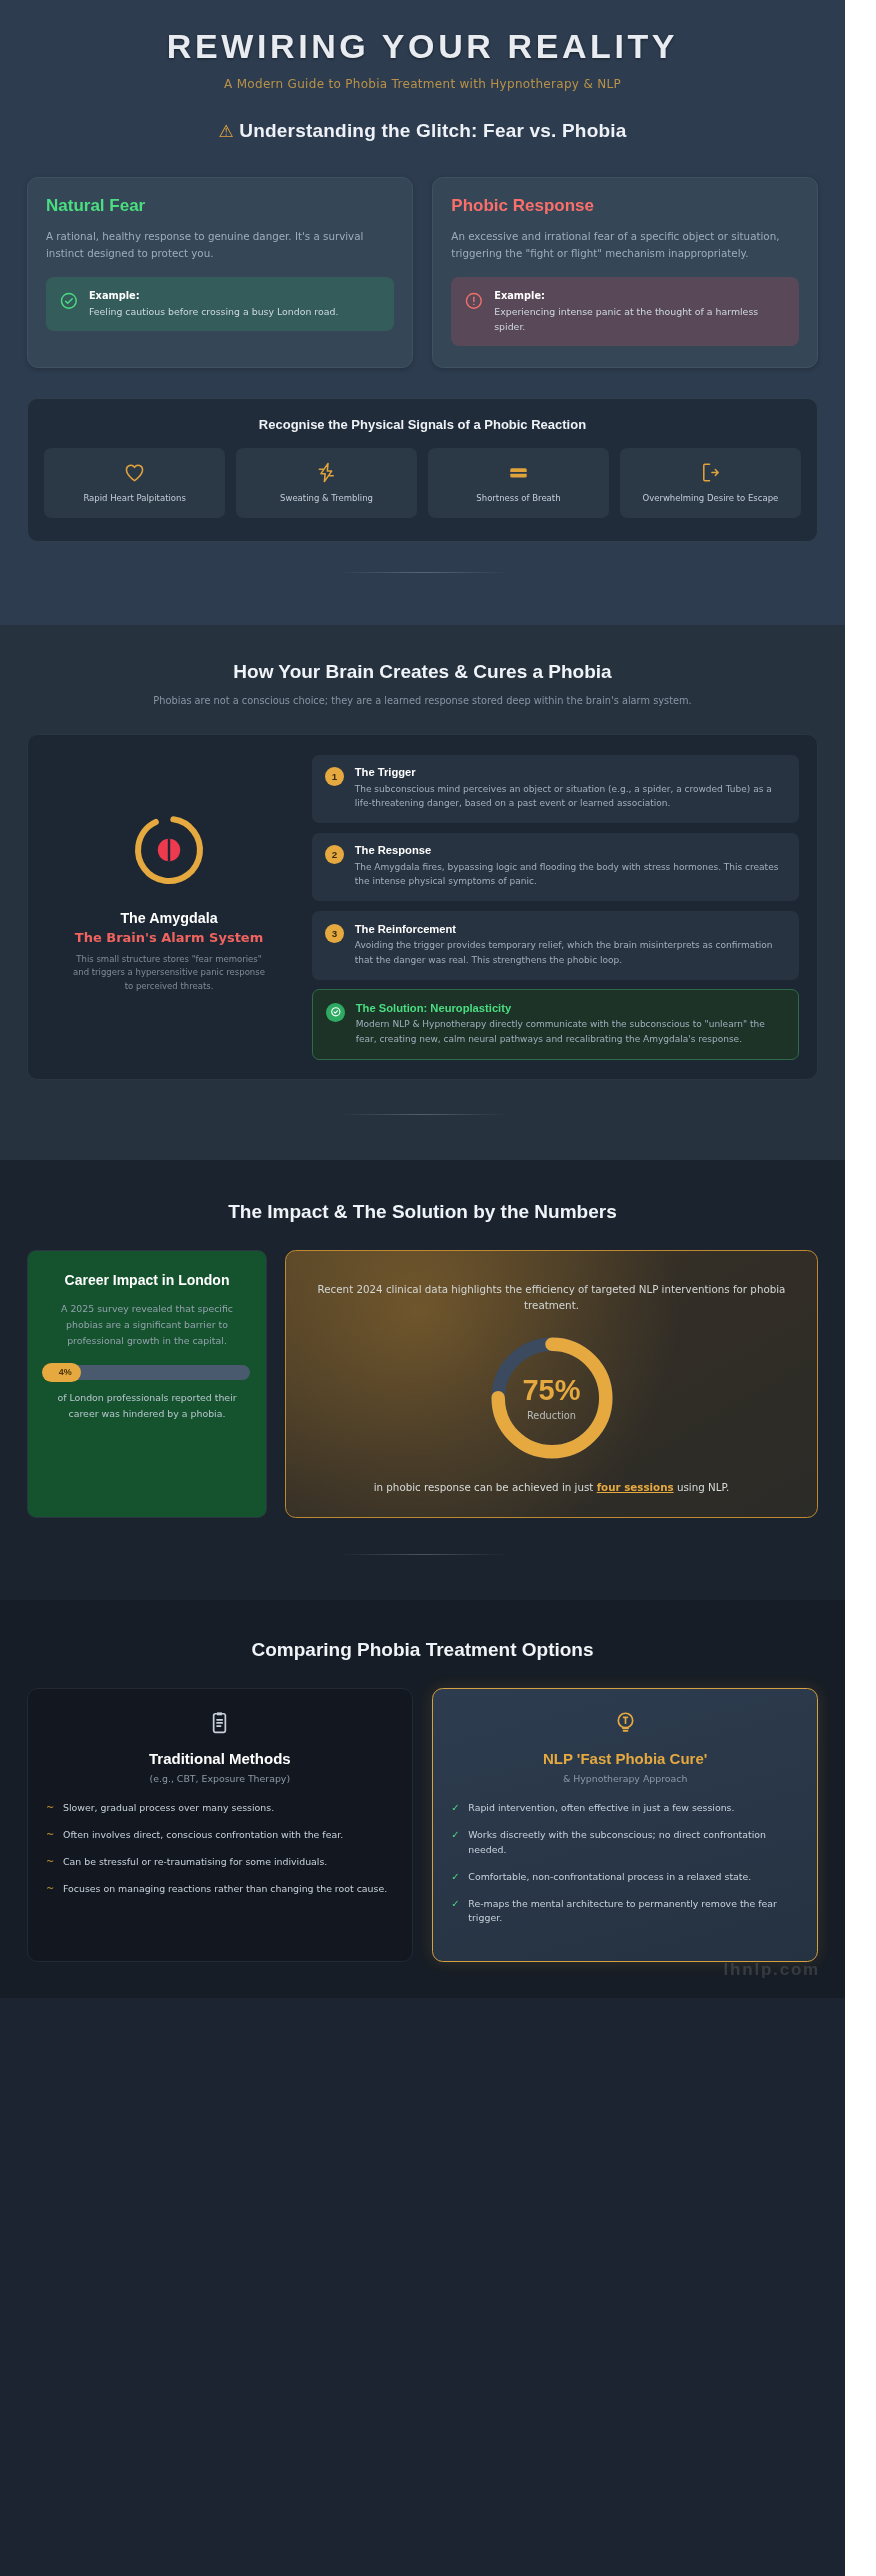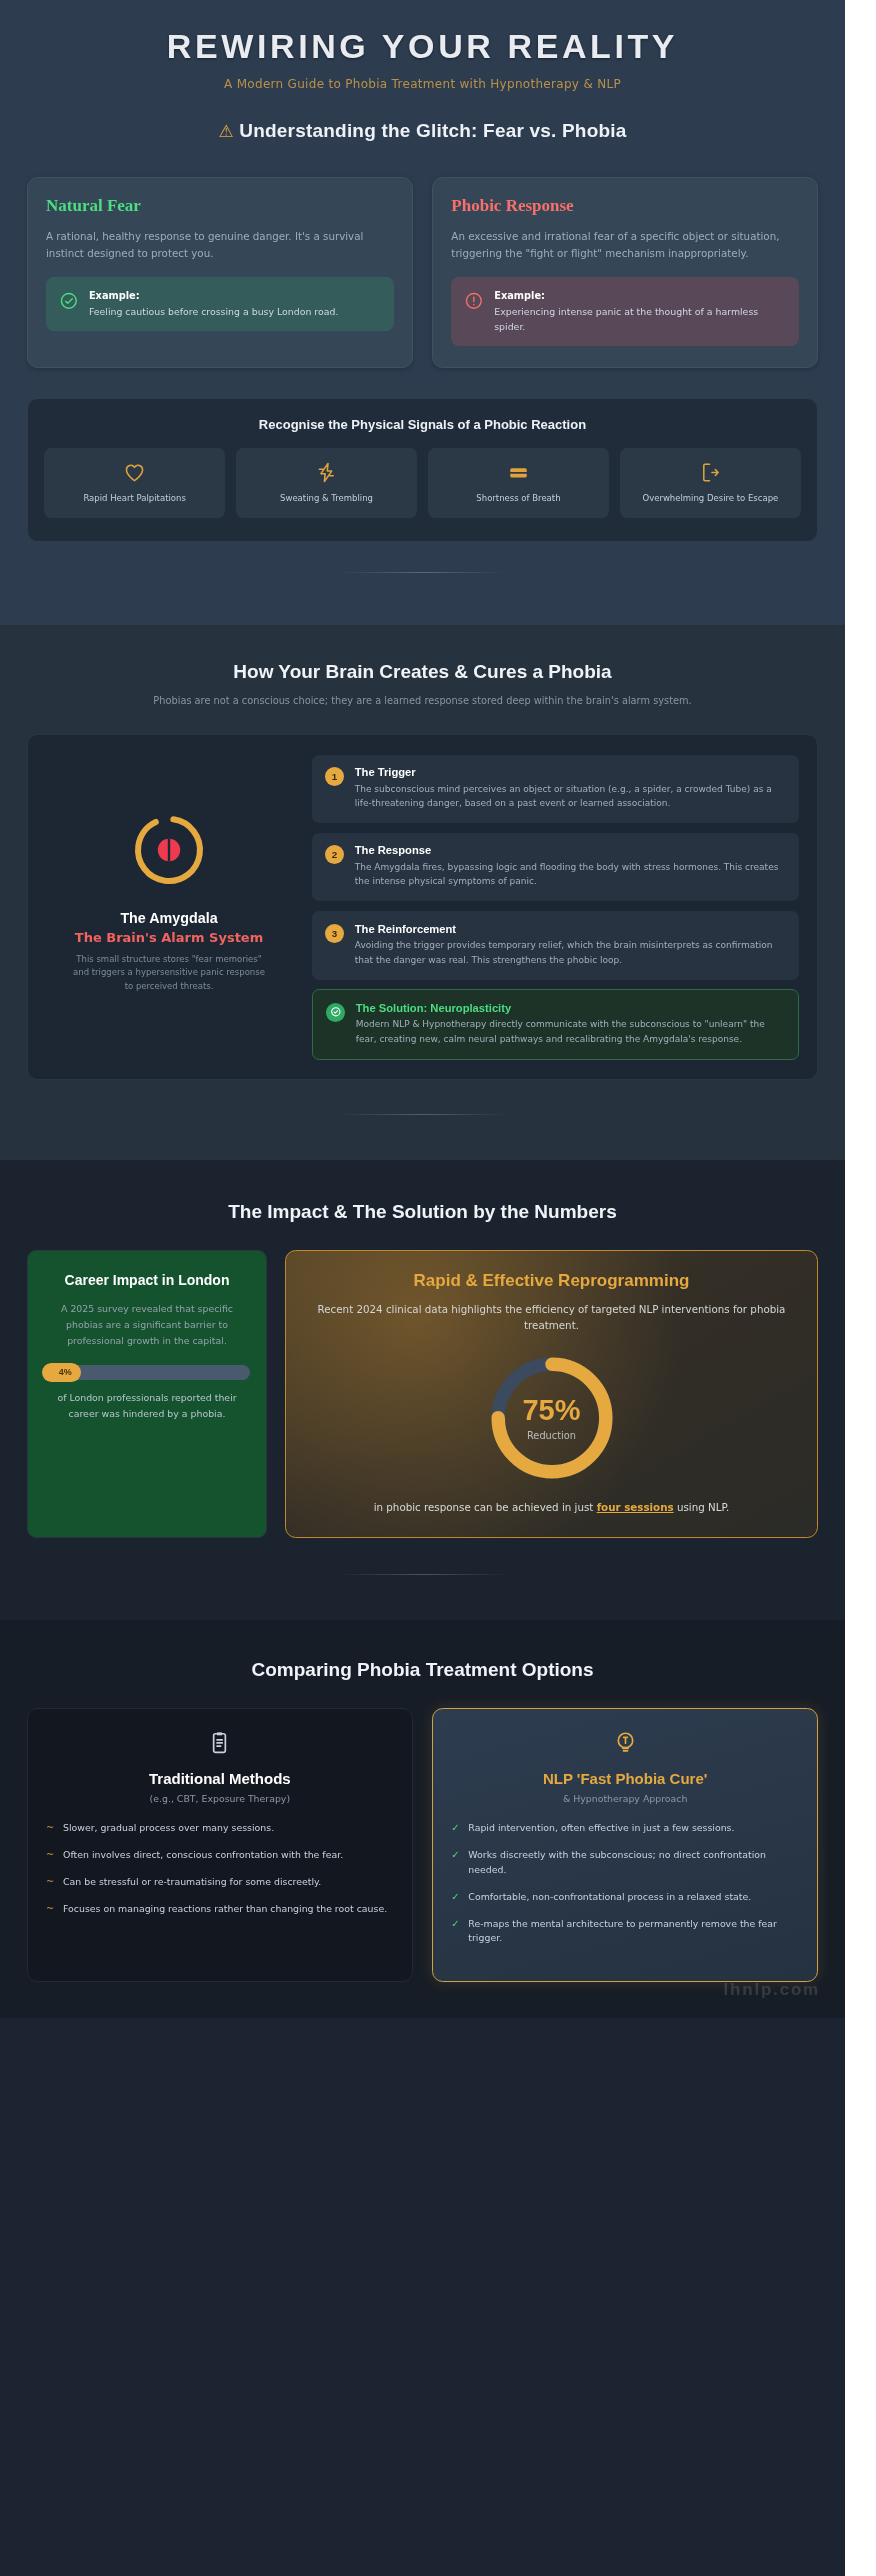--- a/index.html
+++ b/index.html
@@ -54,21 +54,21 @@
   }
   .fcard {
     flex: 1;
     background: #354657;
     border: 0.9px solid #3f5264;
     border-radius: 10.7px;
     padding: 18px 18px 21.5px;
     box-shadow: 0 1.8px 5.4px rgba(0,0,0,.18);
   }
   .fcard h3 {
-    font-family: Liberation Serif, serif;
+    font-family: Liberation Sans, sans-serif;
     font-size: 17px; font-weight: 700;
     margin-bottom: 11.6px;
   }
   .fcard h3.green { color: #4ade80; }
   .fcard h3.red { color: #fb6f6a; }
   .fcard p.body {
     font-size: 10.3px; line-height: 1.65; color: #9eadbb;
   }
   .ex-box {
     margin-top: 15px;
@@ -473,21 +473,20 @@
       <div class="career">
         <h5>Career Impact in London</h5>
         <div class="p1">A 2025 survey revealed that specific phobias are a significant barrier to professional growth in the capital.</div>
         <div class="bar-outer">
           <div class="bar-badge">4%</div>
         </div>
         <div class="p2">of London professionals reported their career was hindered by a phobia.</div>
       </div>
 
       <div class="repro">
-        <h5>Rapid &amp; Effective Reprogramming</h5>
         <div class="p1">Recent 2024 clinical data highlights the efficiency of targeted NLP interventions for phobia treatment.</div>
 
         <div class="donut-wrap">
           <svg width="130" height="130" viewBox="0 0 145 145">
             <circle cx="72.5" cy="72.5" r="60" fill="none" stroke="#3b4a5e" stroke-width="15"></circle>
             <circle cx="72.5" cy="72.5" r="60" fill="none" stroke="#e5a93f" stroke-width="15" stroke-linecap="round" stroke-dasharray="282.7 94.2" transform="rotate(-90 72.5 72.5)"></circle>
           </svg>
           <div class="donut-center">
             <div class="big">75%</div>
             <div class="small">Reduction</div>
@@ -522,21 +521,21 @@
           <li>
               <span class="mk">~</span>
               <span>Slower, gradual process over many sessions.</span>
             </li>
           <li>
               <span class="mk">~</span>
               <span>Often involves direct, conscious confrontation with the fear.</span>
             </li>
           <li>
               <span class="mk">~</span>
-              <span>Can be stressful or re-traumatising for some discreetly.</span>
+              <span>Can be stressful or re-traumatising for some individuals.</span>
             </li>
           <li>
               <span class="mk">~</span>
               <span>Focuses on managing reactions rather than changing the root cause.</span>
             </li>
         </ul>
       </div>
 
       <div class="cmp nlp">
         <div class="ic-top">

